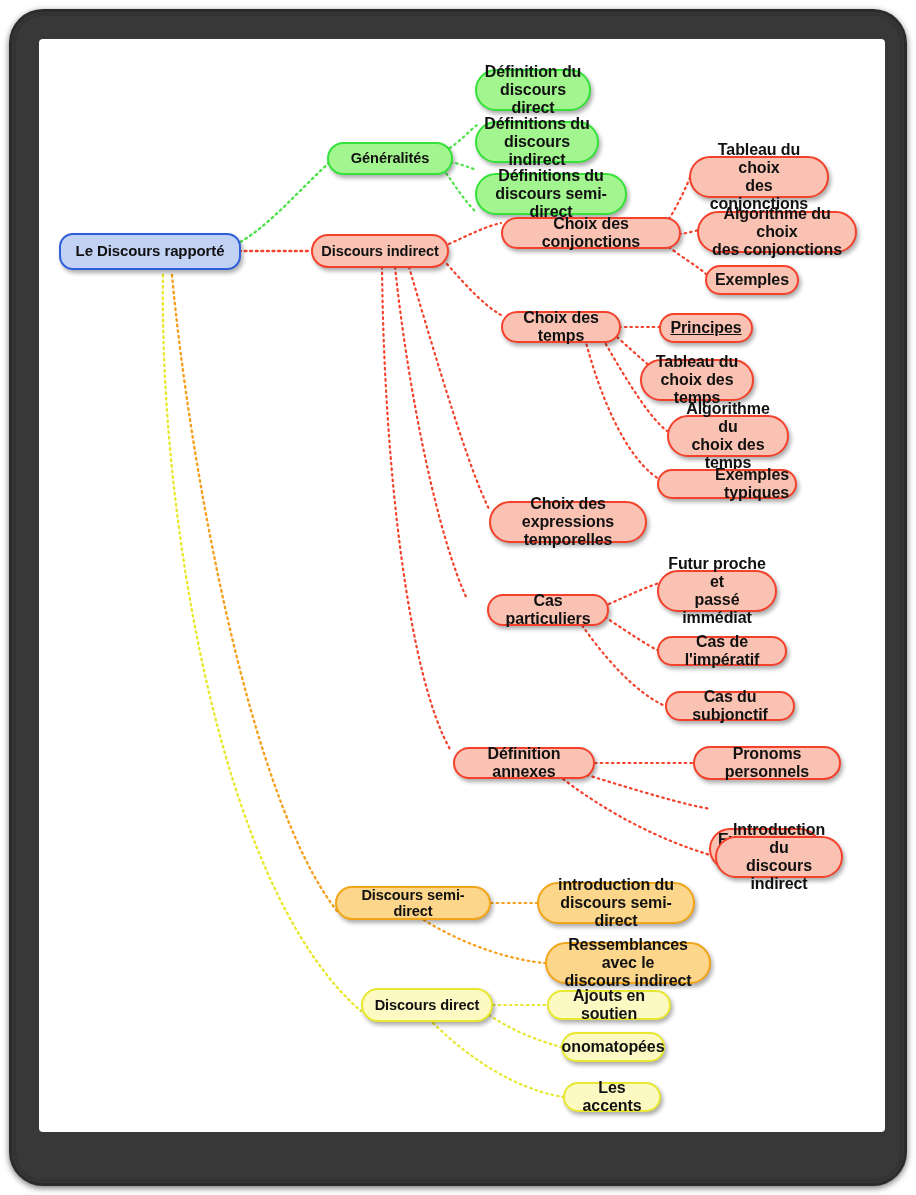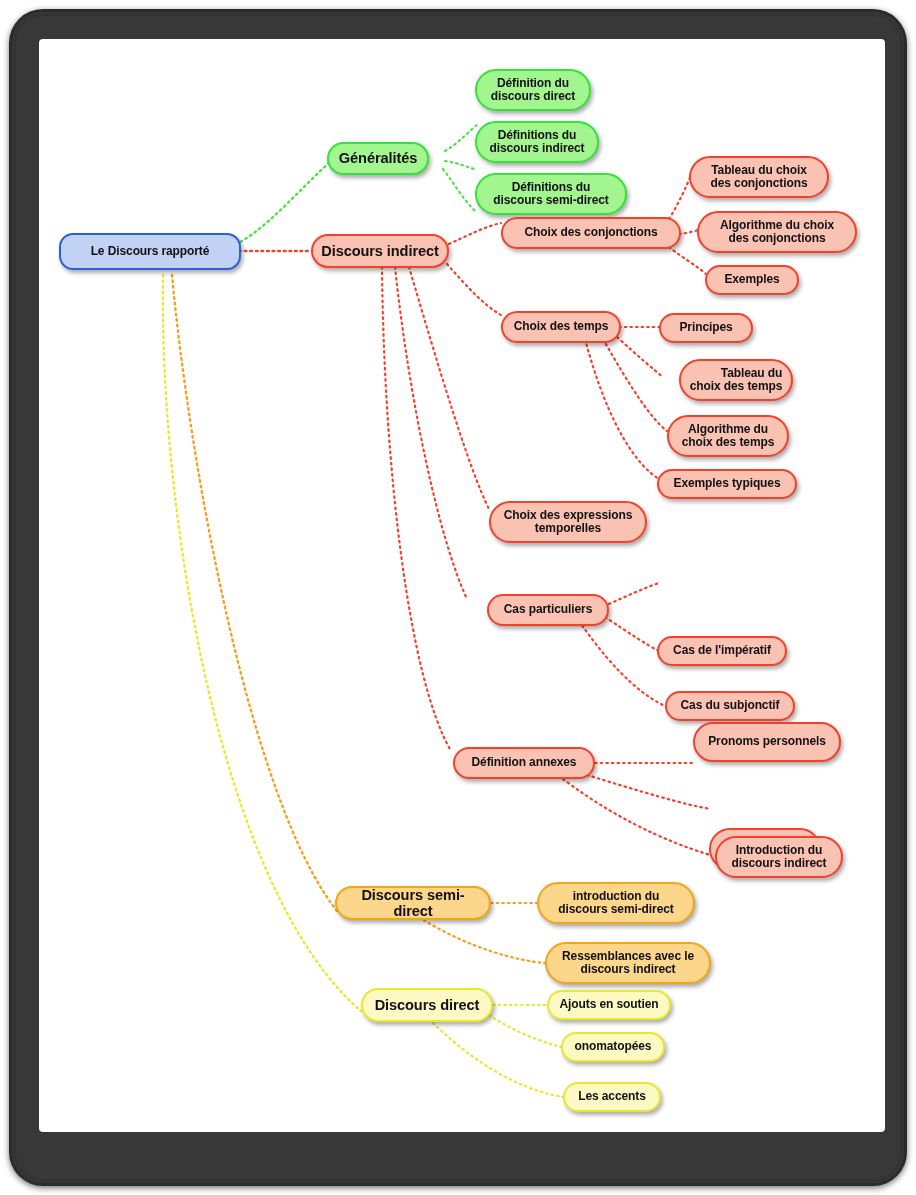--- a/index.html
+++ b/index.html
@@ -52,28 +52,28 @@
     border-radius:999px;
     line-height:1.12;
     letter-spacing:-0.1px;
     box-shadow:2px 3px 4px rgba(0,0,0,.33);
     z-index:10;
     padding:0 6px;
     white-space:pre-line;
   }
   .node.root{
     background:#c2d2f5;border-color:#2f5fd8;border-width:2.5px;
-    font-size:12px;border-radius:14px;
+    font-size:15px;border-radius:14px;
   }
   .node.green{background:#a3f58f;border-color:#35e23a;border-width:2.5px;}
   .node.red{background:#fac2b2;border-color:#f4412c;border-width:2.5px;}
   .node.orange{background:#fcd68b;border-color:#f2a518;border-width:2.5px;}
   .node.yellow{background:#fcfac2;border-color:#e9e830;border-width:2.5px;}
 
-  .s13{font-size:12px;}
+  .s13{font-size:16px;}
   .s15{font-size:14.6px;}
 </style>
 </head>
 <body>
 
 <div id="device">
   <div id="screen">
 
     <svg id="edges" viewBox="0 0 846 1093" xmlns="http://www.w3.org/2000/svg">
       <g fill="none" stroke-linecap="round">
@@ -117,55 +117,57 @@
         <path d="M 380 878 C 430 910 480 922 506 924" stroke="#f5a01e" stroke-width="2.2" stroke-dasharray="1.6 4"></path>
 
         <path d="M 454 966 C 475 966 495 966 508 966" stroke="#e9e830" stroke-width="2.2" stroke-dasharray="1.6 4"></path>
         <path d="M 450 976 C 480 996 508 1004 522 1008" stroke="#e9e830" stroke-width="2.2" stroke-dasharray="1.6 4"></path>
         <path d="M 390 980 C 450 1040 500 1054 524 1058" stroke="#e9e830" stroke-width="2.2" stroke-dasharray="1.6 4"></path>
       </g>
     </svg>
 
     <div class="node root" style="left:20px;top:194px;width:182px;height:37px;">Le Discours rapporté</div>
 
-    <div class="node green s15" style="left:288px;top:103px;width:102px;height:33px;">Généralités</div>
+    <div class="node green s15" style="left:288px;top:103px;width:126px;height:33px;">Généralités</div>
 
     <div class="node green s13" style="left:436px;top:30px;width:116px;height:42px;">Définition du
 discours direct</div>
     <div class="node green s13" style="left:436px;top:82px;width:124px;height:42px;">Définitions du
 discours indirect</div>
     <div class="node green s13" style="left:436px;top:134px;width:152px;height:42px;">Définitions du
 discours semi-direct</div>
 
     <div class="node red s15" style="left:272px;top:195px;width:138px;height:34px;">Discours indirect</div>
 
     <div class="node red s13" style="left:462px;top:178px;width:180px;height:32px;">Choix des conjonctions</div>
     <div class="node red s13" style="left:650px;top:117px;width:140px;height:42px;">Tableau du choix
 des conjonctions</div>
     <div class="node red s13" style="left:658px;top:172px;width:160px;height:42px;">Algorithme du choix
 des conjonctions</div>
     <div class="node red s13" style="left:666px;top:226px;width:94px;height:30px;">Exemples</div>
 
     <div class="node red s13" style="left:462px;top:272px;width:120px;height:32px;">Choix des temps</div>
-    <div class="node red s13" style="left:620px;top:274px;width:94px;height:30px;">Principes</div>
-    <div class="node red s13" style="left:640px;top:320px;width:114px;height:42px;text-align:right;">Tableau du
+    <div class="node red s13" style="left:620px;top:274px;width:94px;height:30px;text-decoration:underline;">Principes</div>
+    <div class="node red s13" style="left:601px;top:320px;width:114px;height:42px;">Tableau du
 choix des temps</div>
     <div class="node red s13" style="left:628px;top:376px;width:122px;height:42px;">Algorithme du
 choix des temps</div>
     <div class="node red s13" style="left:618px;top:430px;width:140px;height:30px;text-align:right;">Exemples typiques</div>
 
     <div class="node red s13" style="left:450px;top:462px;width:158px;height:42px;">Choix des expressions
 temporelles</div>
 
     <div class="node red s13" style="left:448px;top:555px;width:122px;height:32px;">Cas particuliers</div>
+    <div class="node red s13" style="left:618px;top:531px;width:120px;height:42px;">Futur proche et
+passé immédiat</div>
     <div class="node red s13" style="left:618px;top:597px;width:130px;height:30px;">Cas de l'impératif</div>
     <div class="node red s13" style="left:626px;top:652px;width:130px;height:30px;">Cas du subjonctif</div>
 
     <div class="node red s13" style="left:414px;top:708px;width:142px;height:32px;">Définition annexes</div>
-    <div class="node red s13" style="left:654px;top:683px;width:148px;height:40px;">Pronoms personnels</div>
+    <div class="node red s13" style="left:654px;top:707px;width:148px;height:34px;">Pronoms personnels</div>
     <div class="node red s13" style="left:670px;top:748px;width:112px;height:42px;margin-top:41px;">Expressions
 temporelles</div>
     <div class="node red s13" style="left:676px;top:797px;width:128px;height:42px;">Introduction du
 discours indirect</div>
 
     <div class="node orange s15" style="left:296px;top:847px;width:156px;height:34px;">Discours semi-direct</div>
     <div class="node orange s13" style="left:498px;top:843px;width:158px;height:42px;">introduction du
 discours semi-direct</div>
     <div class="node orange s13" style="left:506px;top:903px;width:166px;height:42px;">Ressemblances avec le
 discours indirect</div>

